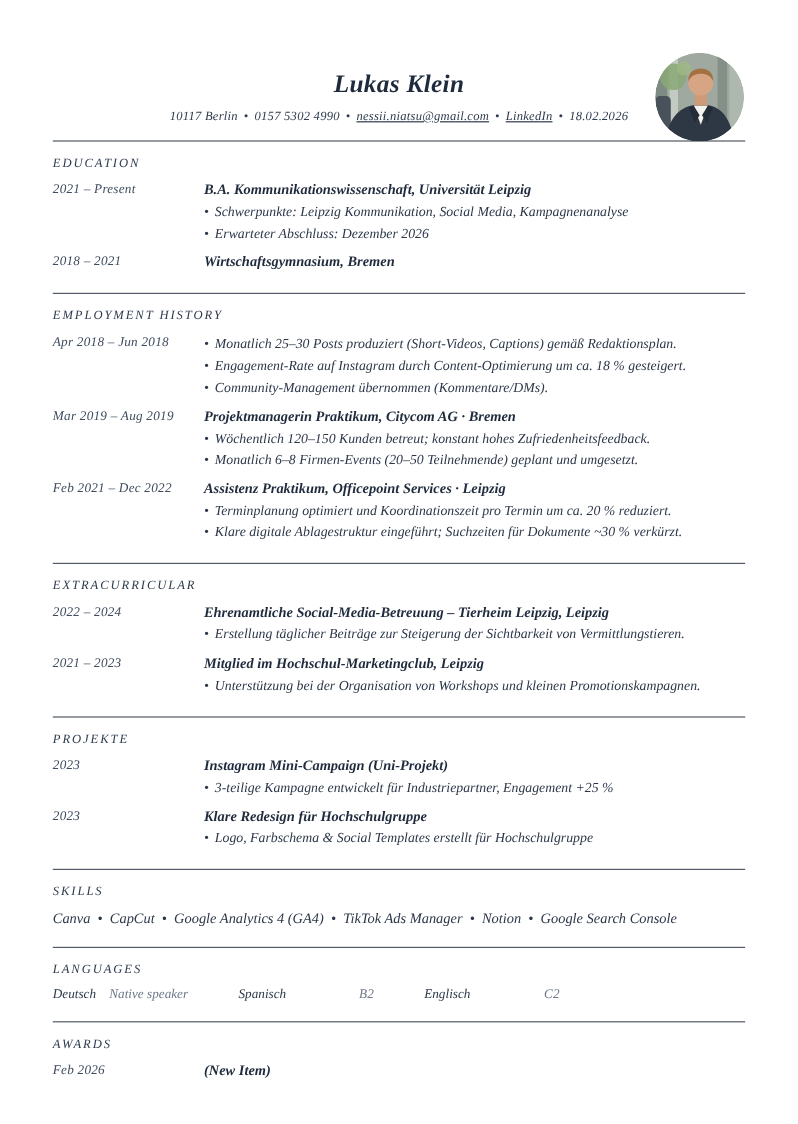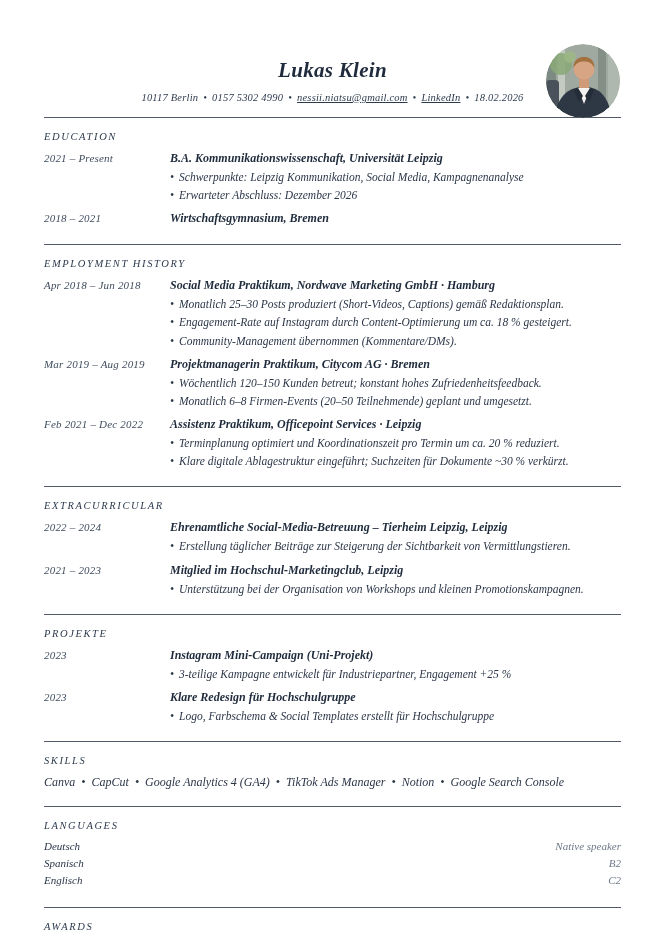--- a/index.html
+++ b/index.html
@@ -54,21 +54,21 @@
   }
   .bullet .marker { flex: 0 0 auto; padding-right: 5px; }
   .bullet.justified .text { text-align: justify; }
   .bullet .text { flex: 1; }
 
   
   .skills-line { font-size: 12px; color: #2b3648; margin-top: 4px; }
   .skills-line .sep { margin: 0 6px; }
 
   
-  .lang-grid { display: grid; grid-template-columns: 1fr; column-gap: 42px; row-gap: 5px; margin-top: 3px; text-align: center; }
+  .lang-grid { display: grid; grid-template-columns: 1fr 1fr 1fr 1fr; column-gap: 42px; row-gap: 5px; margin-top: 3px; text-align: center; }
   .lang-cell { display: flex; justify-content: space-between; font-size: 11px; }
   .lang-name { color: #2b3648; }
   .lang-level { color: #6e7888; }
 
   .awards .title { margin-bottom: 0; }
 </style>
 </head>
 <body>
 
 <div class="page">
@@ -130,21 +130,20 @@
       </div>
     </div>
   </div>
   <hr class="rule">
 
   <div class="section">
     <div class="section-label">EMPLOYMENT HISTORY</div>
     <div class="entry">
       <div class="period">Apr 2018 – Jun 2018</div>
       <div class="content">
-        <div class="title">Social Media Praktikum, Nordwave Marketing GmbH · Hamburg</div>
         <div class="bullet">
             <span class="marker">•</span>
             <span class="text">Monatlich 25–30 Posts produziert (Short-Videos, Captions) gemäß Redaktionsplan.</span>
           </div>
         <div class="bullet">
             <span class="marker">•</span>
             <span class="text">Engagement-Rate auf Instagram durch Content-Optimierung um ca. 18 % gesteigert.</span>
           </div>
         <div class="bullet">
             <span class="marker">•</span>

